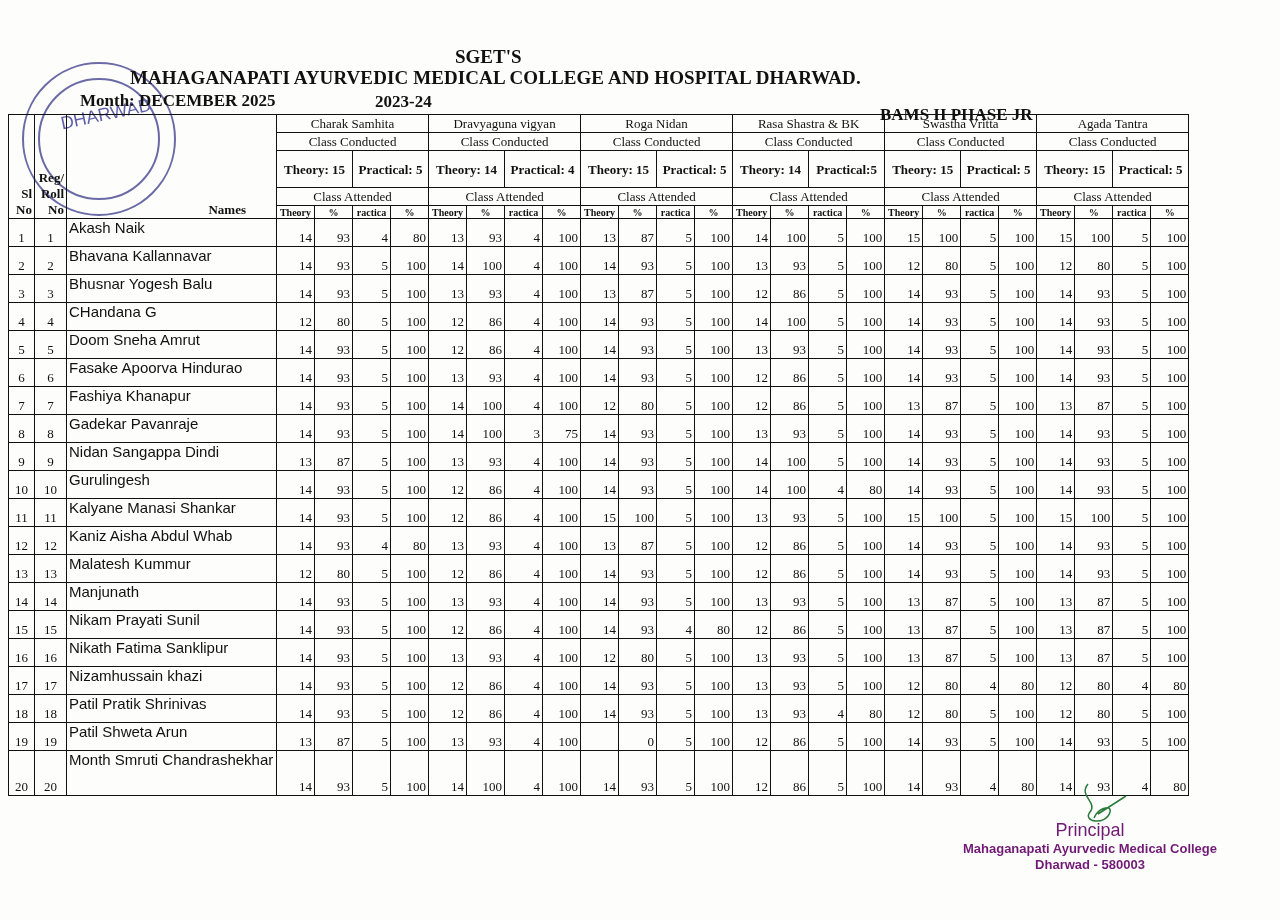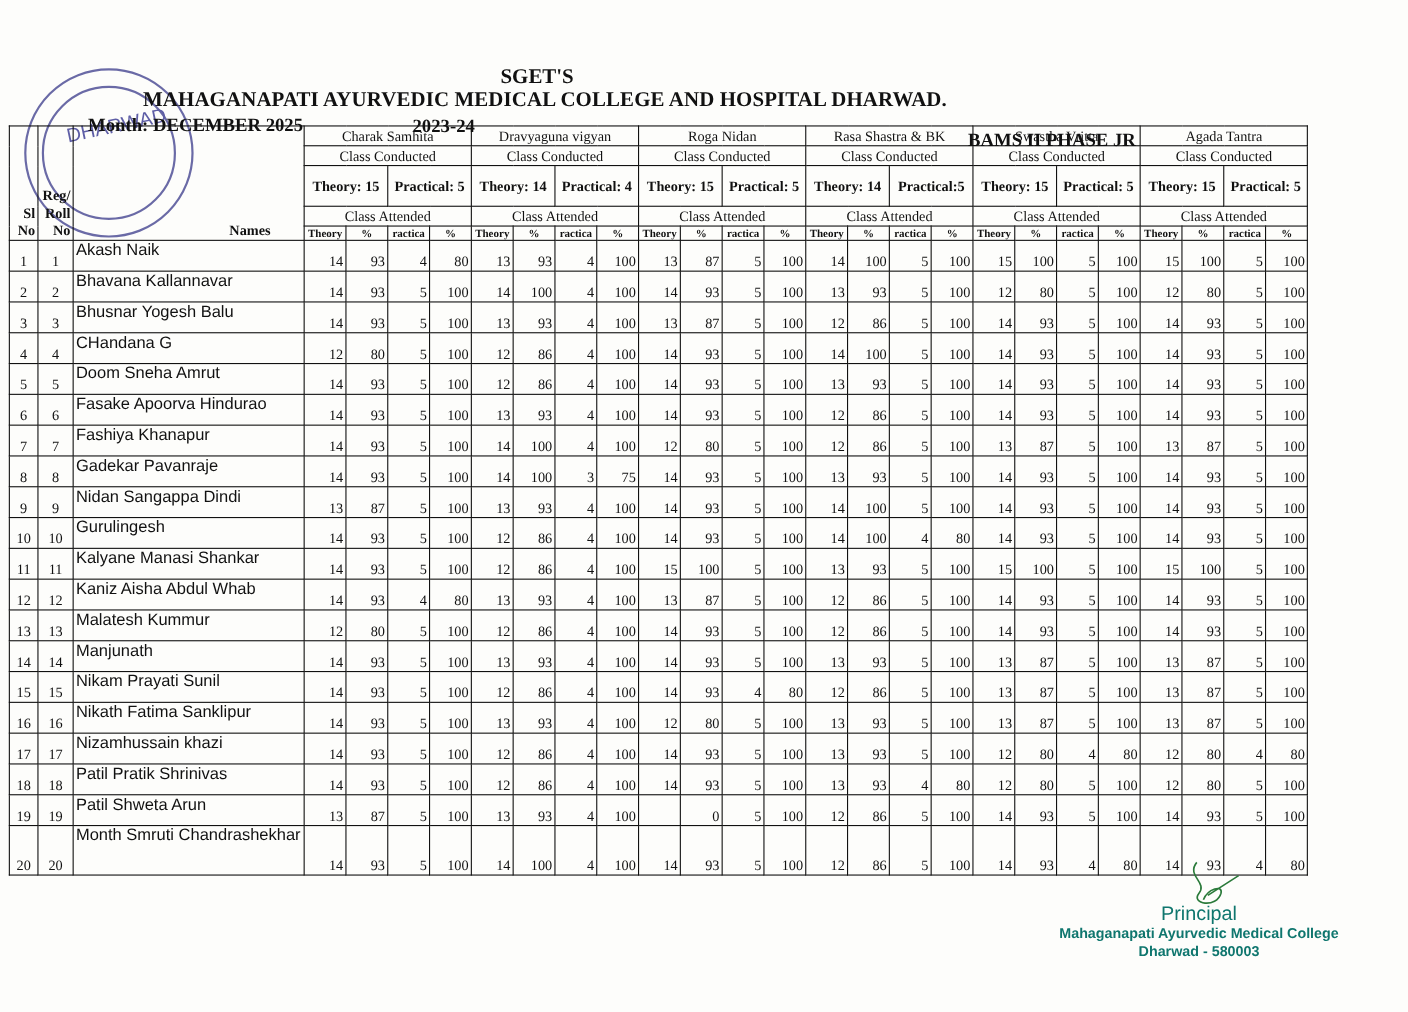--- a/index.html
+++ b/index.html
@@ -1,38 +1,38 @@
 <!DOCTYPE html>
 <html><head>
 <meta charset="utf-8">
 <style>
   html, body { margin:0; padding:0; background:#fdfdfb; }
   body { width:1280px; height:920px; position:relative; overflow:hidden; font-family:"Liberation Serif", serif; color:#111; }
-  .hdr { position:absolute; font-weight:bold; font-family:"Liberation Serif", serif;margin-top:13px; }
+  .hdr { position:absolute; font-weight:bold; font-family:"Liberation Serif", serif; }
   #sget { left:455px; top:46px; font-size:19px; }
   #college { left:130px; top:67px; font-size:19px; letter-spacing:0.1px; }
   #month { left:80px; top:91px; font-size:17px; }
   #year { left:375px; top:92px; font-size:17px; }
   #phase { left:880px; top:105px; font-size:17px; }
 
   .stamp { position:absolute; left:22px; top:62px; width:150px; height:150px; border:2px solid #3a3a8a; border-radius:50%; opacity:0.75; }
   .stamp .inner { position:absolute; left:14px; top:14px; width:118px; height:118px; border:2px solid #3a3a8a; border-radius:50%; }
   .stamp .txt { position:absolute; left:36px; top:40px; font-family:"Liberation Sans", sans-serif; color:#2a2a8a; font-size:18px; transform:rotate(-12deg); }
 
   table.att { position:absolute; left:8px; top:114px; border-collapse:collapse; table-layout:fixed; width:1114px; }
   table.att td { border:1px solid #111; padding:0 2px; font-size:13px; height:27px; text-align:right; vertical-align:bottom; font-family:"Liberation Serif", serif; }
   table.att td.hc { text-align:center; vertical-align:middle; font-weight:normal; font-size:13px; height:17px; padding:0; }
   table.att td.sub { font-size:10px; font-weight:bold; text-align:center; height:12px; padding:0; overflow:hidden; white-space:nowrap; }
   table.att td.th { height:36px; font-weight:bold; text-align:center; vertical-align:middle; font-size:13px; padding:0; line-height:15px; }
   table.att td.nm { text-align:left; vertical-align:top; font-family:"Liberation Sans", sans-serif; font-size:15px; padding-left:2px; line-height:17px; }
   table.att td.sl { text-align:center; vertical-align:bottom; font-size:13px; }
   table.att tr.tall td { height:44px; }
   .hleft { font-weight:bold; font-size:13px; text-align:left; vertical-align:middle;margin-left:24px; }
 
-  .sig { position:absolute; left:940px; top:820px; width:300px; text-align:center; color:#0f766e; font-family:"Liberation Sans", sans-serif; }
+  .sig { position:absolute; left:940px; top:820px; width:300px; text-align:center; color:#701a75; font-family:"Liberation Sans", sans-serif; }
   .sig .p { font-size:18px; }
   .sig .l { font-size:13px; line-height:16px; font-weight:bold; }
   .scribble { position:absolute; left:1068px; top:782px; width:60px; height:46px; }
 </style>
 </head>
 <body>
 
 <div class="stamp">
   <div class="inner"></div>
   <div class="txt">DHARWAD</div>

